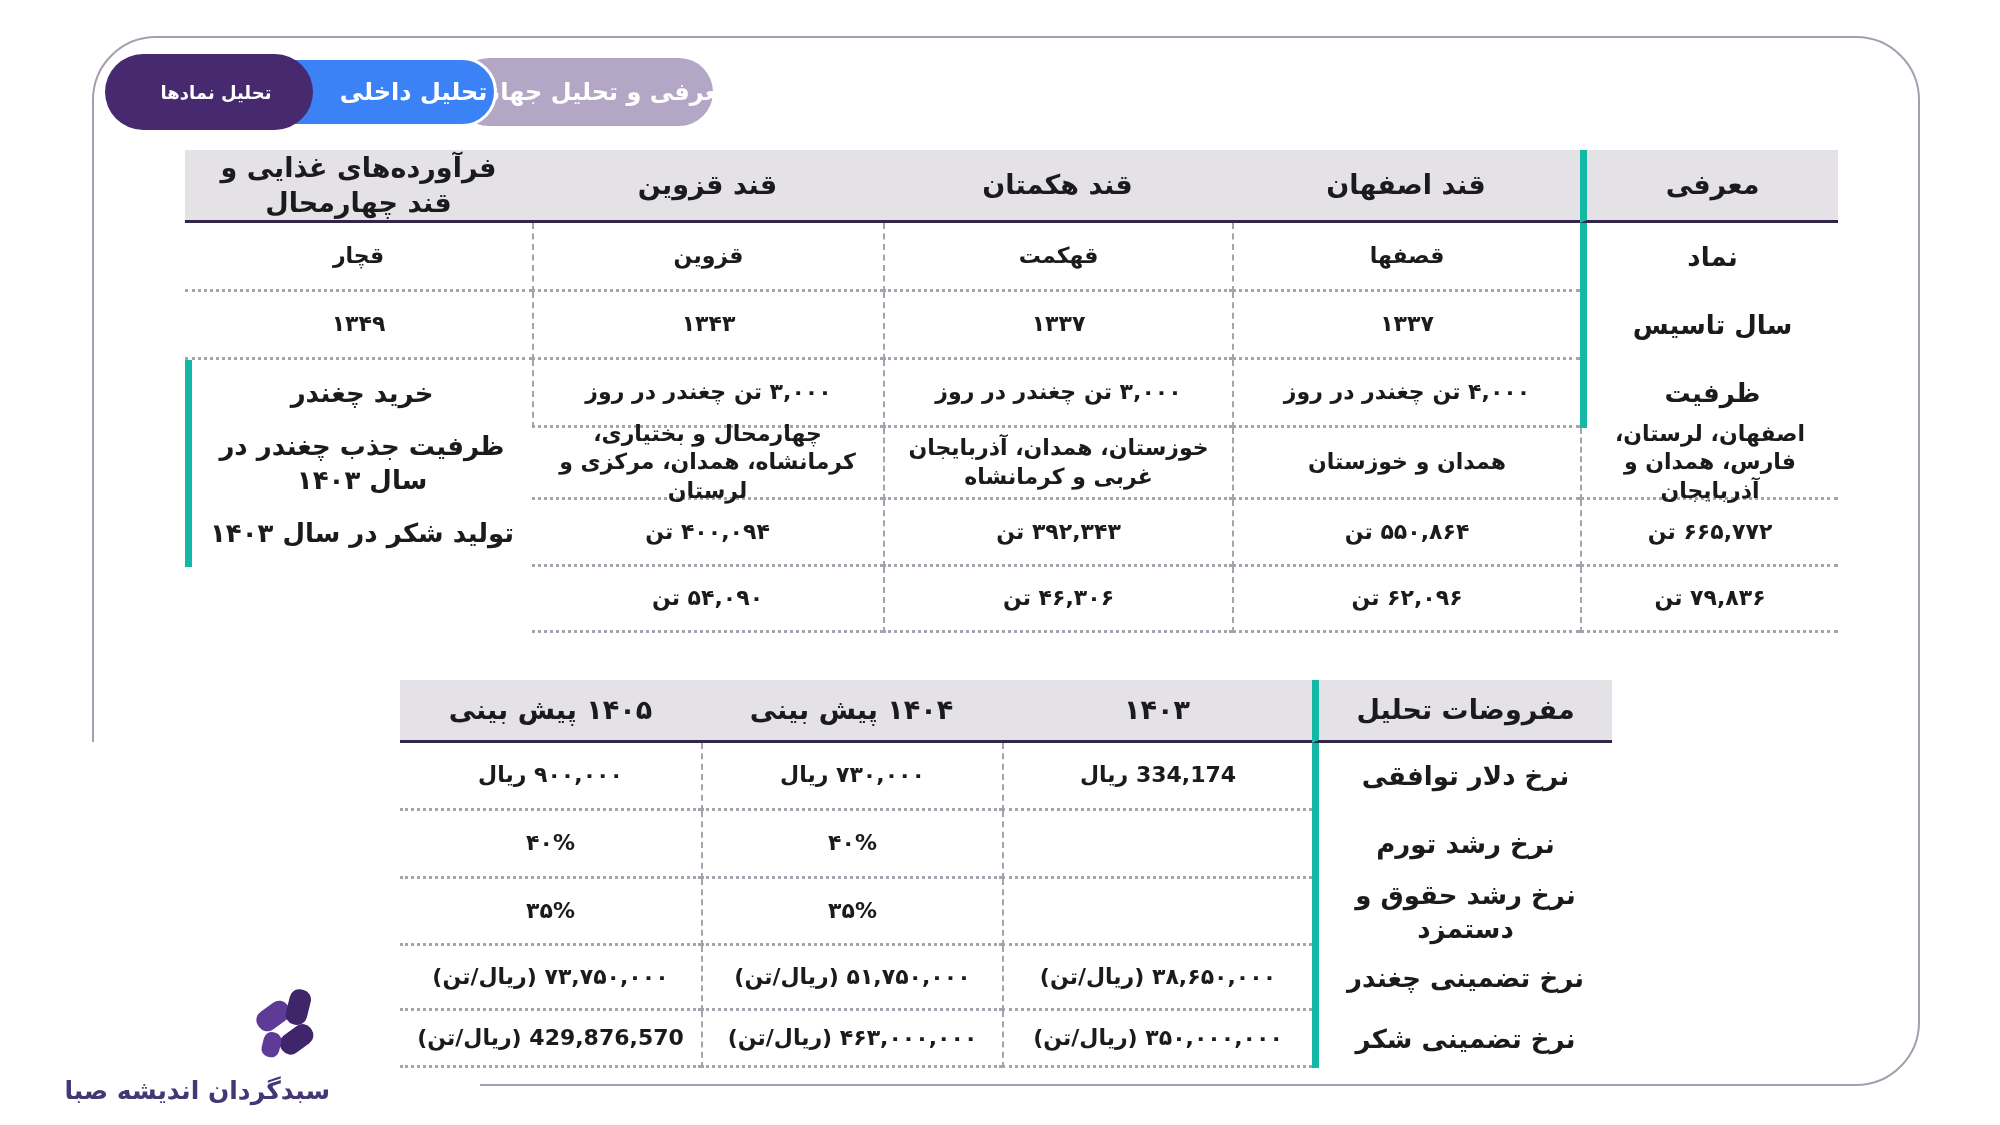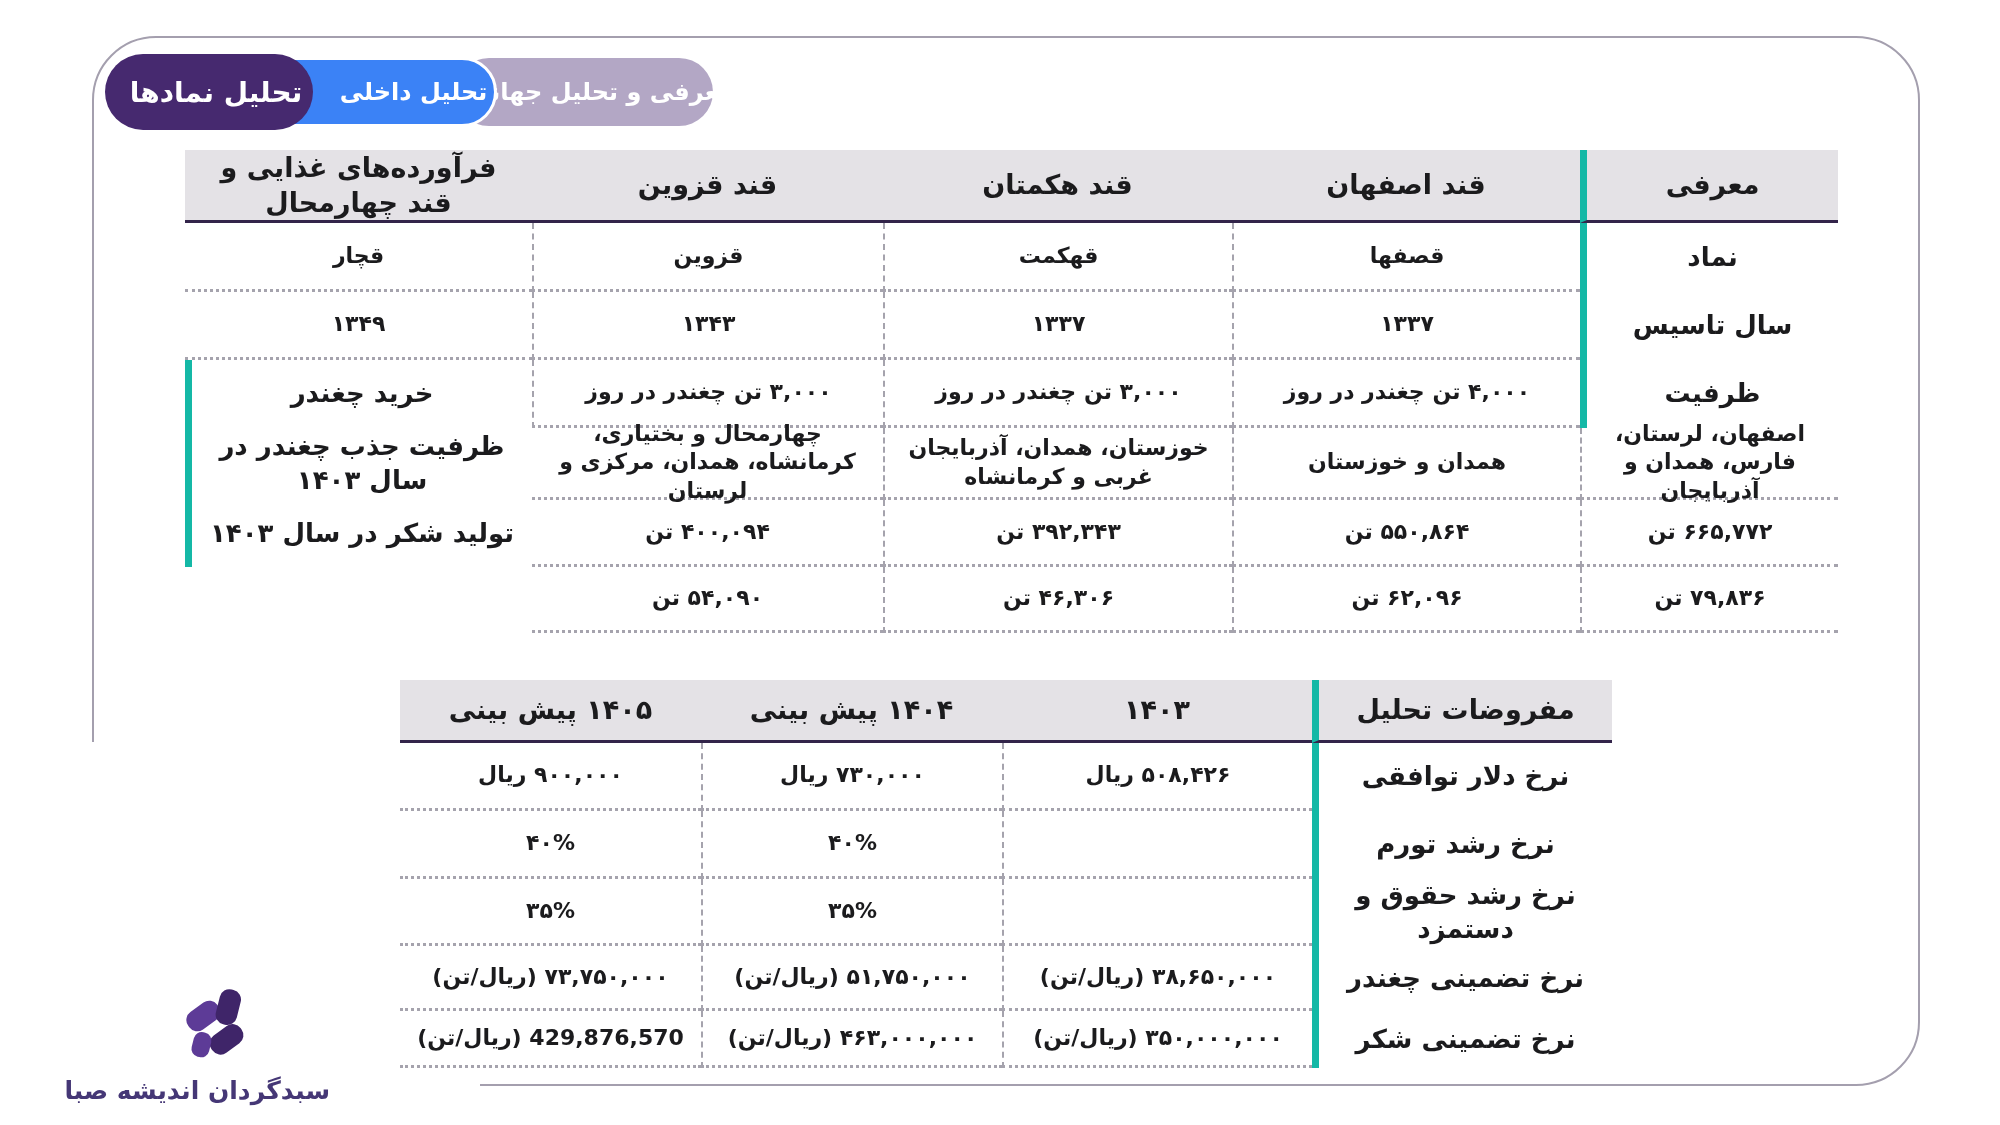--- a/index.html
+++ b/index.html
@@ -27,21 +27,21 @@
     left:455px;top:58px;width:258px;height:68px;border-radius:34px;
     background:#b3a7c5;z-index:1;font-size:24px;padding-left:32px;
   }
   #tab-dakheli{
     left:250px;top:57px;width:247px;height:70px;border-radius:35px;
     background:#3b82f6;z-index:2;font-size:24px;border:3px solid #ffffff;
     padding-left:80px;
   }
   #tab-namad{
     left:105px;top:54px;width:208px;height:76px;border-radius:38px;
-    background:#46296f;z-index:3;font-size:28px;padding-left:14px;
+    background:#46296f;z-index:3;font-size:18px;padding-left:14px;
   }
 
   
   .ptable{position:absolute;display:grid;direction:rtl;}
   #table1{
     left:185px;top:150px;
     grid-template-columns:258px 348px 349px 351px 347px;
     grid-template-rows:73px 69px 68px 68px 72px 67px 66px;
   }
   #table2{
@@ -54,21 +54,21 @@
     text-align:center;font-weight:bold;color:#1b1b1d;
     font-size:22px;line-height:1.3;padding:2px 12px;
   }
   .th{background:#e4e2e6;border-bottom:3px solid #33244a;font-size:27px;}
   .col-label{border-left:7px solid #14b8a6;}
   .td{border-bottom:3px dotted #a5a3ad;}
   .td.vline{border-left:2px dashed #a5a3ad;}
   .row-label{font-size:26px;}
 
   
-  #logo{position:absolute;left:98px;top:982px;width:232px;text-align:center;direction:rtl;}
+  #logo{position:absolute;left:98px;top:982px;width:232px;direction:rtl;}
   #logo-text{
     margin-top:4px;font-size:25px;font-weight:bold;color:#453776;white-space:nowrap;
   }
 </style>
 </head>
 <body>
 
 <div id="frame"></div>
 <div id="mask-left" class="mask"></div>
 <div id="mask-bottom" class="mask"></div>
@@ -113,21 +113,21 @@
     <div class="cell td vline">۴۶,۳۰۶ تن</div>
     <div class="cell td">۵۴,۰۹۰ تن</div>
   </div>
 
 <div class="ptable" id="table2">
     <div class="cell th col-label">مفروضات تحلیل</div>
     <div class="cell th">۱۴۰۳</div>
     <div class="cell th">۱۴۰۴ پیش بینی</div>
     <div class="cell th">۱۴۰۵ پیش بینی</div>
     <div class="cell row-label col-label">نرخ دلار توافقی</div>
-    <div class="cell td vline">۵۰۸,۴۲۶ ریال</div>
+    <div class="cell td vline">334,174 ریال</div>
     <div class="cell td vline">۷۳۰,۰۰۰ ریال</div>
     <div class="cell td">۹۰۰,۰۰۰ ریال</div>
     <div class="cell row-label col-label">نرخ رشد تورم</div>
     <div class="cell td vline"></div>
     <div class="cell td vline" dir="ltr">۴۰%</div>
     <div class="cell td" dir="ltr">۴۰%</div>
     <div class="cell row-label col-label">نرخ رشد حقوق و دستمزد</div>
     <div class="cell td vline"></div>
     <div class="cell td vline" dir="ltr">۳۵%</div>
     <div class="cell td" dir="ltr">۳۵%</div>

